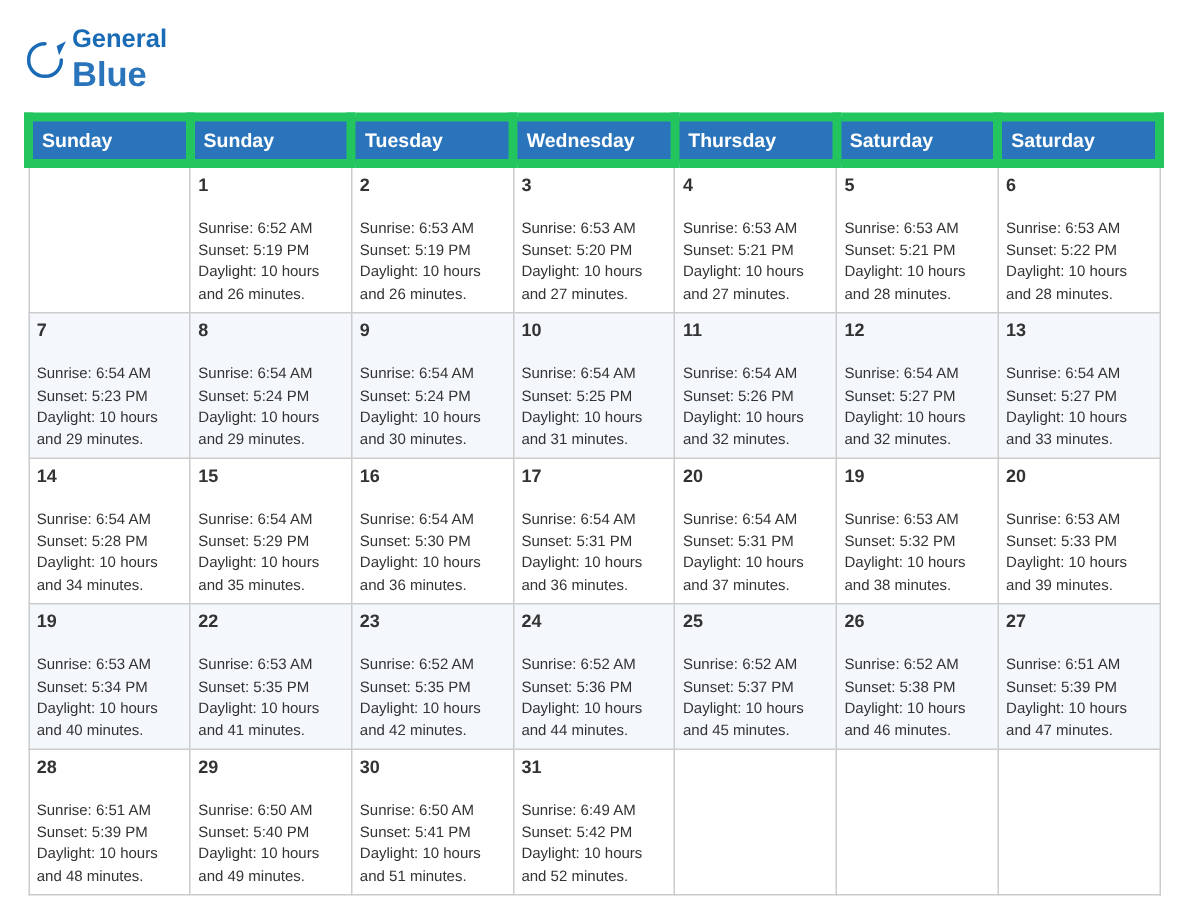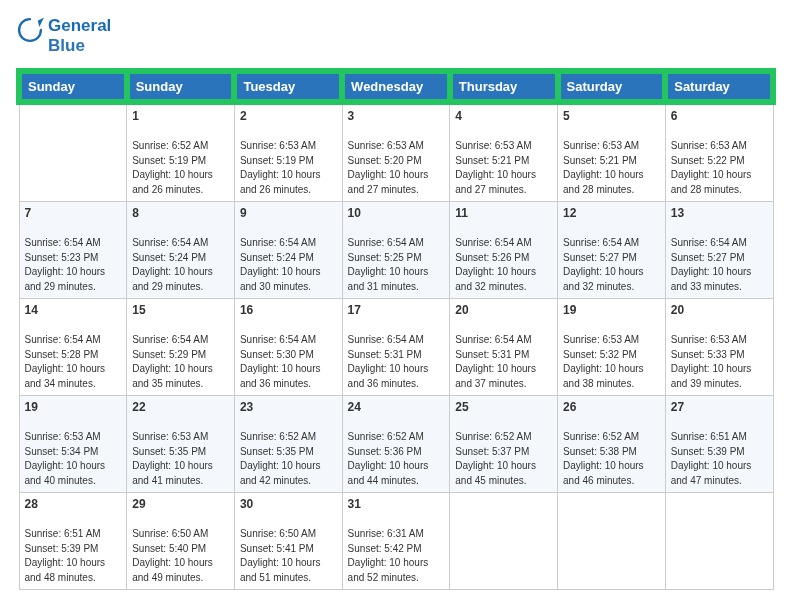--- a/index.html
+++ b/index.html
@@ -11,20 +11,21 @@
       padding: 16px;
     }
     .header {
       display: flex;
       justify-content: space-between;
       align-items: flex-start;
       margin-bottom: 12px;
     }
     .logo {
       display: flex;
+      align-items: center;
       gap: 4px;
     }
     .logo-icon {
       width: 28px;
       height: 28px;
     }
     .title-block {
       text-align: right;
     }
     .month-title {
@@ -83,21 +84,21 @@
 <body>
 
 <div class="header">
   <div class="logo">
     <svg class="logo-icon" viewBox="0 0 36 36">
       <path d="M18 4 C10 4 4 10 4 18 C4 26 10 32 18 32 C26 32 32 26 32 18" stroke="#1a6bb5" stroke-width="3" fill="none" stroke-linecap="round"></path>
       <path d="M28 6 L36 2 L30 14 Z" fill="#1a6bb5"></path>
     </svg>
     <div>
       <div style="font-size:17px;font-weight:bold;color:#1a6bb5;">General</div>
-      <div style="font-size:17px;font-weight:bold;color:#2a74bb;">Blue</div>
+      <div style="font-size:23px;font-weight:bold;color:#2a74bb;">Blue</div>
     </div>
   </div>
   <div class="title-block">
     <div class="month-title"></div>
     <div class="subtitle"></div>
   </div>
 </div>
 
 <table>
   <thead>
@@ -327,21 +328,21 @@
         </td>
         <td>
           <div class="day-number">30</div>
           <div class="day-info" style="white-space: pre-line;">Sunrise: 6:50 AM
 Sunset: 5:41 PM
 Daylight: 10 hours
 and 51 minutes.</div>
         </td>
         <td>
           <div class="day-number">31</div>
-          <div class="day-info" style="white-space: pre-line;">Sunrise: 6:31 AM
+          <div class="day-info" style="white-space: pre-line;">Sunrise: 6:49 AM
 Sunset: 5:42 PM
 Daylight: 10 hours
 and 52 minutes.</div>
         </td>
         <td class="empty-cell"></td>
         <td class="empty-cell"></td>
         <td class="empty-cell"></td>
       </tr>
     </tbody>
 </table>

